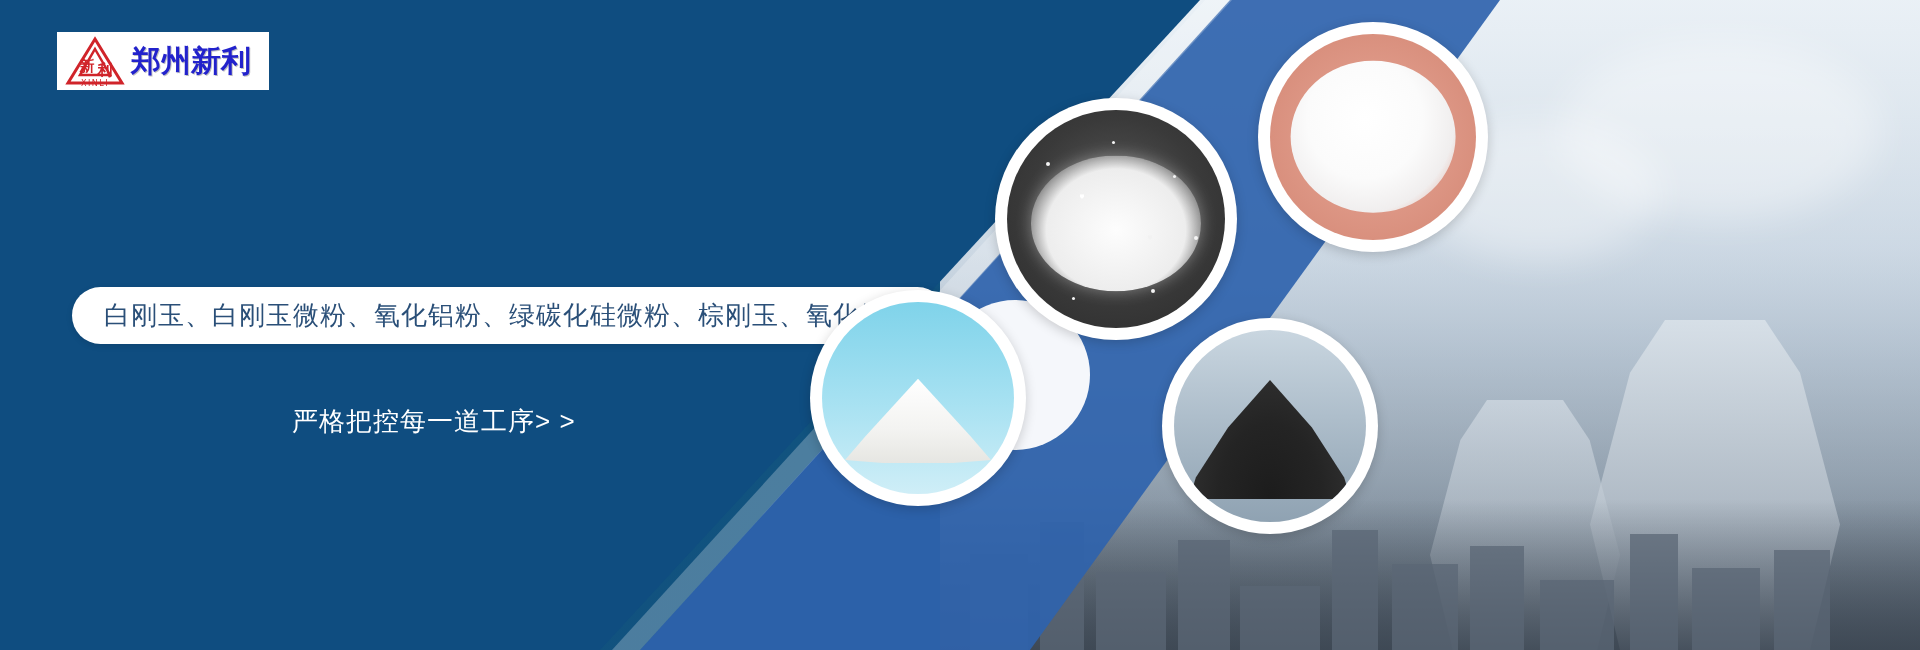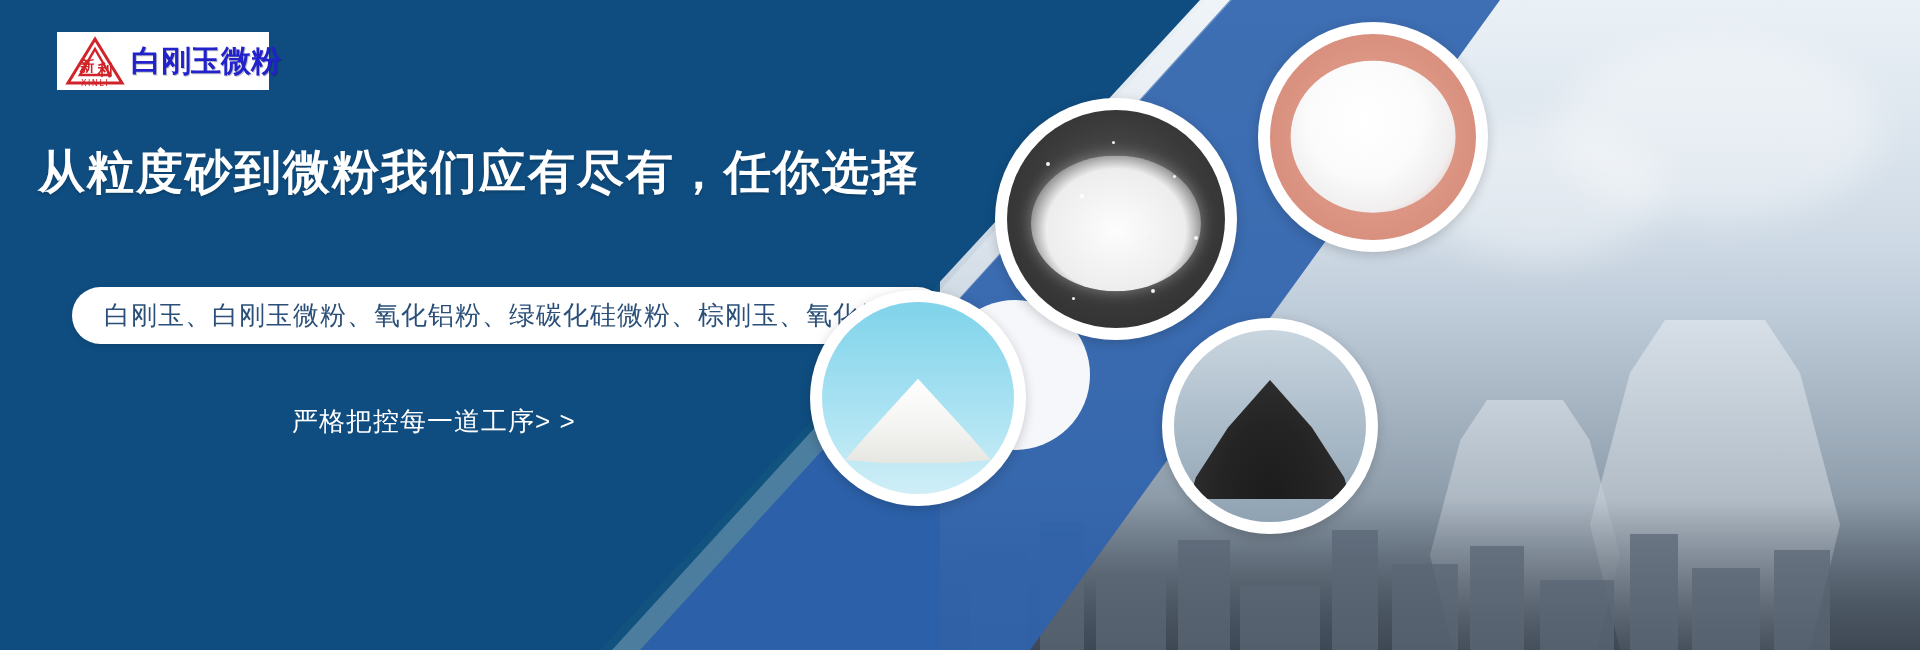--- a/index.html
+++ b/index.html
@@ -222,24 +222,23 @@
   <div id="logo">
     <span class="logo-mark">
       <svg viewBox="0 0 60 52" xmlns="http://www.w3.org/2000/svg">
         <polygon points="30,4 57,48 3,48" fill="none" stroke="#d0242a" stroke-width="3"></polygon>
         <polygon points="30,14 45,40 15,40" fill="none" stroke="#d0242a" stroke-width="2.5"></polygon>
         <text x="22" y="36" font-family="DejaVu Sans, sans-serif" font-size="15" font-weight="bold" fill="#d0242a" text-anchor="middle">新</text>
         <text x="40" y="40" font-family="DejaVu Sans, sans-serif" font-size="15" font-weight="bold" fill="#d0242a" text-anchor="middle">利</text>
         <text x="30" y="51" font-family="DejaVu Sans, sans-serif" font-size="8" letter-spacing="1.5" fill="#d0242a" text-anchor="middle">XINLI</text>
       </svg>
     </span>
-    <span class="logo-cn">白刚玉微粉</span>
-  </div>
-
-  <div id="headline">从粒度砂到微粉我们应有尽有，任你选择</div>
+    <span class="logo-cn">郑州新利</span>
+  </div>
+
 
   <div id="pill">
     <span class="pill-text">白刚玉、白刚玉微粉、氧化铝粉、绿碳化硅微粉、棕刚玉、氧化锆等</span>
   </div>
 
   <div id="tagline">严格把控每一道工序&gt; &gt;</div>
 
   <div class="circle" id="c-white-grain">
     <div class="inner">
       <div class="grainpile"></div>

